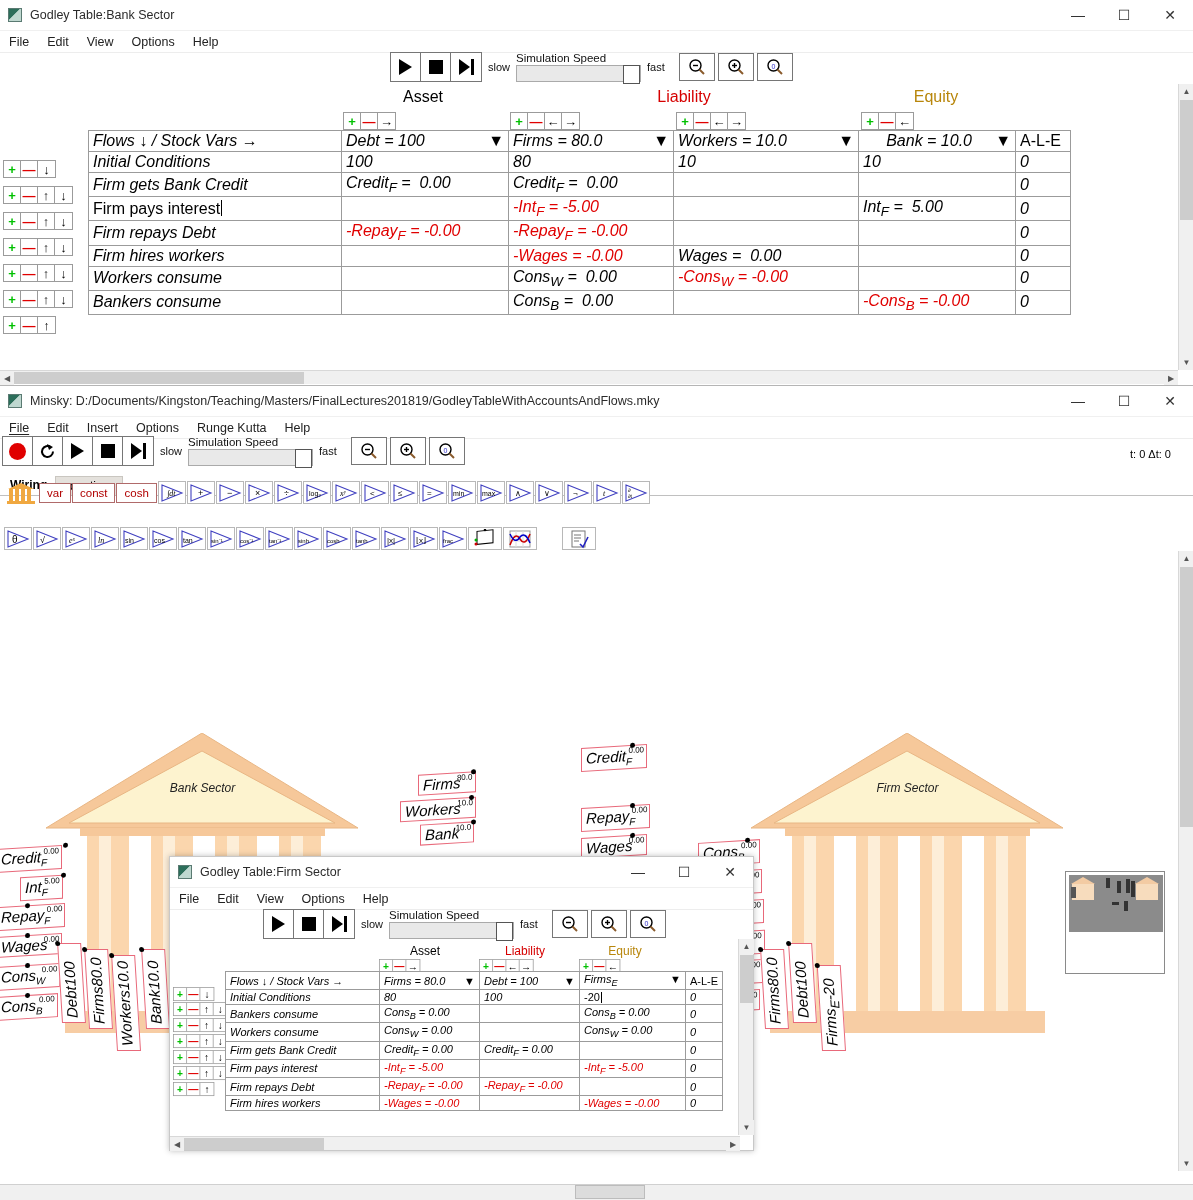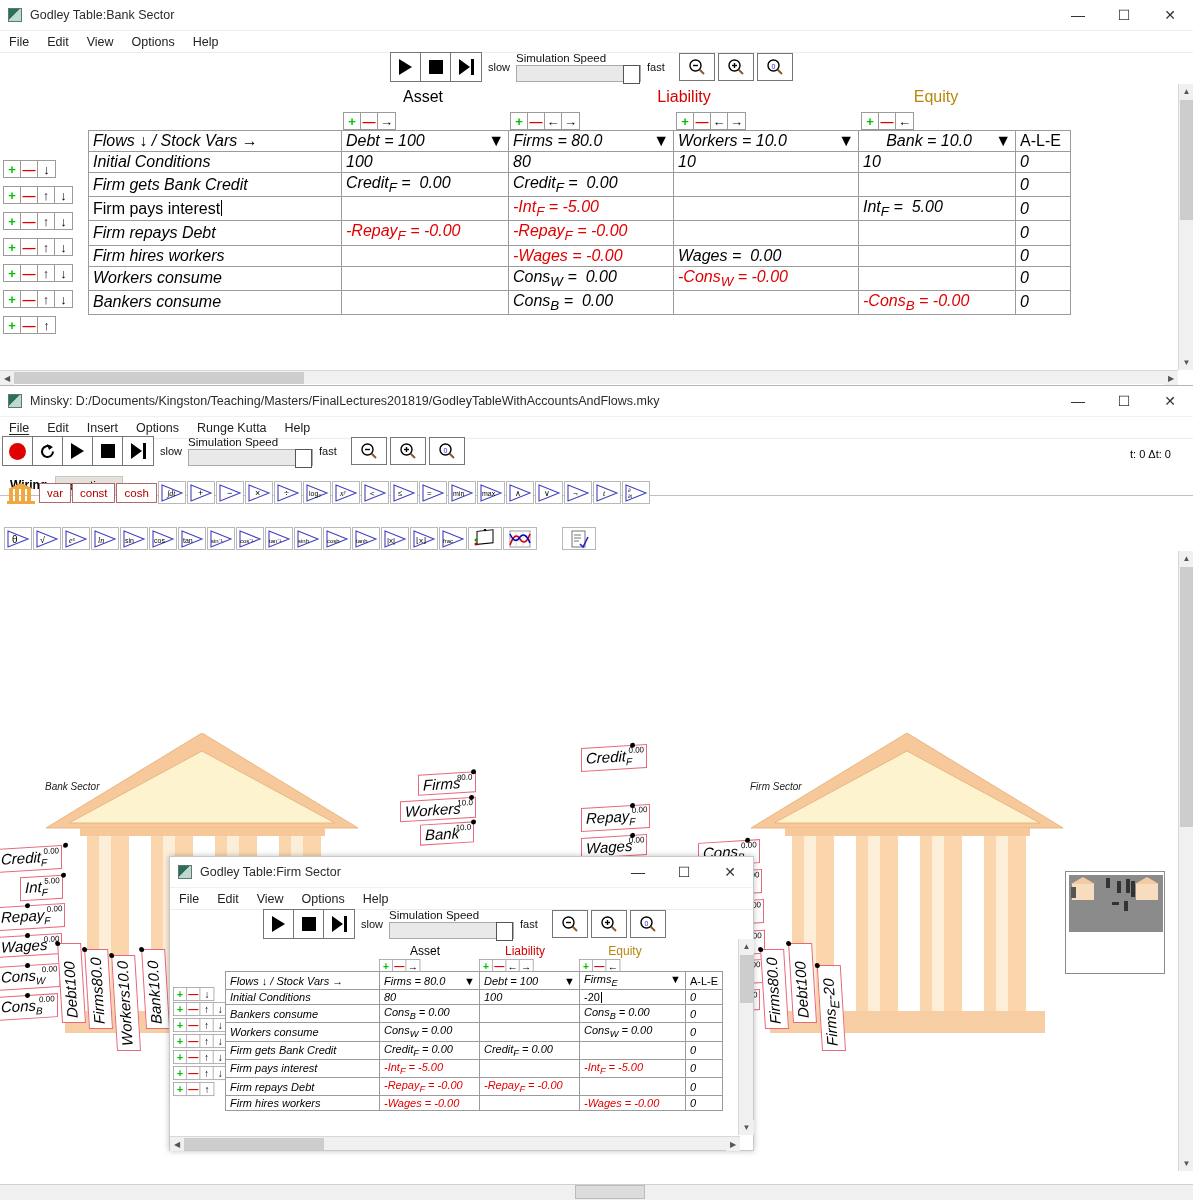--- a/index.html
+++ b/index.html
@@ -106,22 +106,22 @@
             border-bottom:1px solid #c0c0c0; background:#fff; }
   .tab { font-size:12px; padding:2px 7px; border:1px solid transparent; cursor:pointer; }
   .tab.active { background:#fff; font-weight:bold; }
   .tab.inactive { background:#e4e1dc; border:1px solid #c9c6c0; border-bottom:none; }
 
   .opbar { display:flex; align-items:center; height:25px; gap:1px; padding-left:2px; }
   .opbtn { width:28px; height:23px; border:1px solid #b8b8b8; background:#fff;
            display:flex; align-items:center; justify-content:center; cursor:pointer; }
   .txtbtn { height:20px; border:1px solid #b06a6a; background:#fff; color:#b00000;
             font-size:11.5px; padding:0 7px; display:flex; align-items:center; cursor:pointer; }
-  .bldg-label { position:absolute; font-size:10px; font-style:italic; color:#222;
-                width:100%; }
+  .bldg-label { position:absolute; font-size:12px; font-style:italic; color:#222;
+                width:100%; text-align:center; }
 
   
   .var {
     position:absolute; border:1.4px solid #e8697a; background:#fff;
     font-style:italic; font-size:15px; padding:1px 14px 1px 4px;
     transform:skewY(-3.5deg); white-space:nowrap;
   }
   .var.param { border-color:#5a5ae0; }
   .var .val { font-size:8px; font-style:normal; position:absolute; right:2px; top:0px; }
   .var .port { position:absolute; width:5px; height:5px; border-radius:50%; background:#000;

